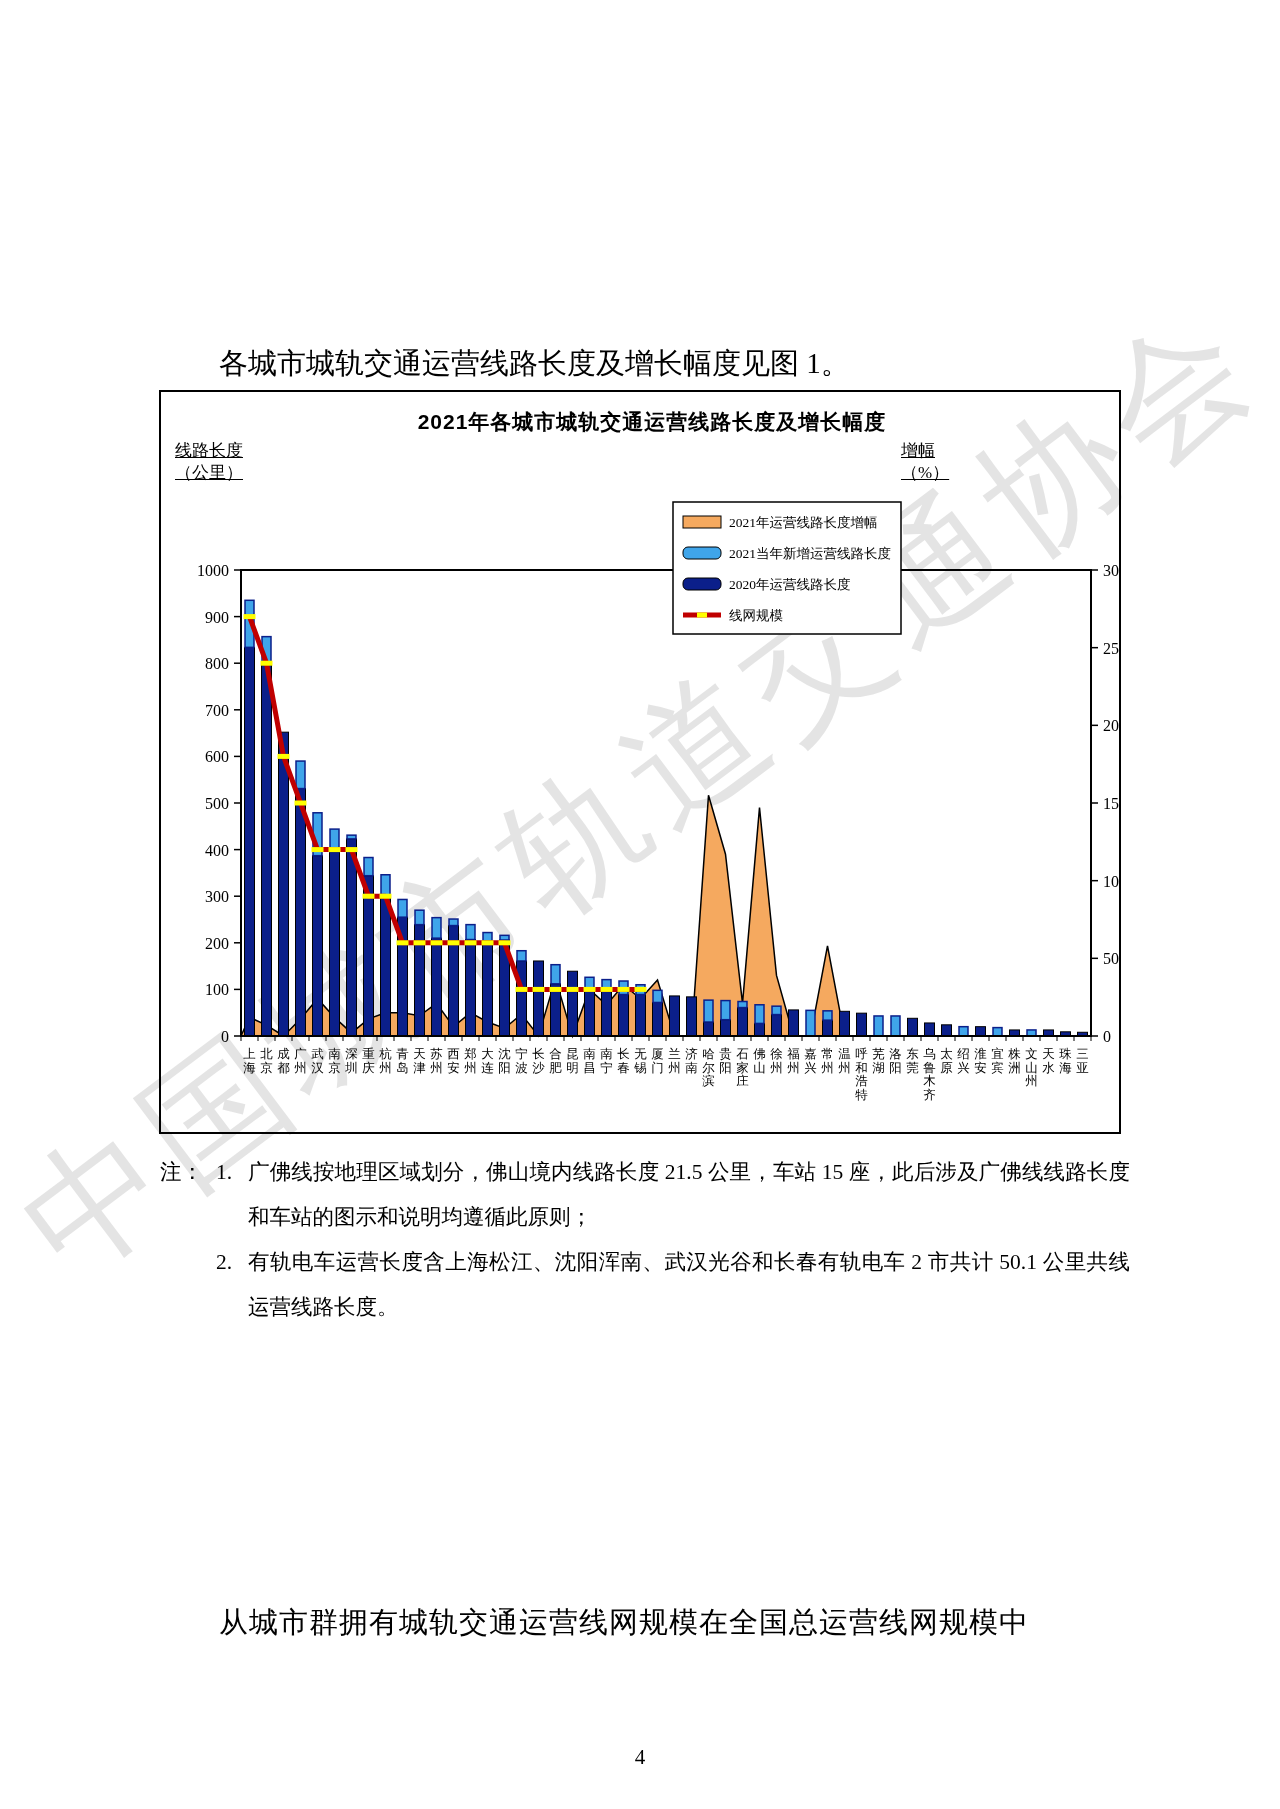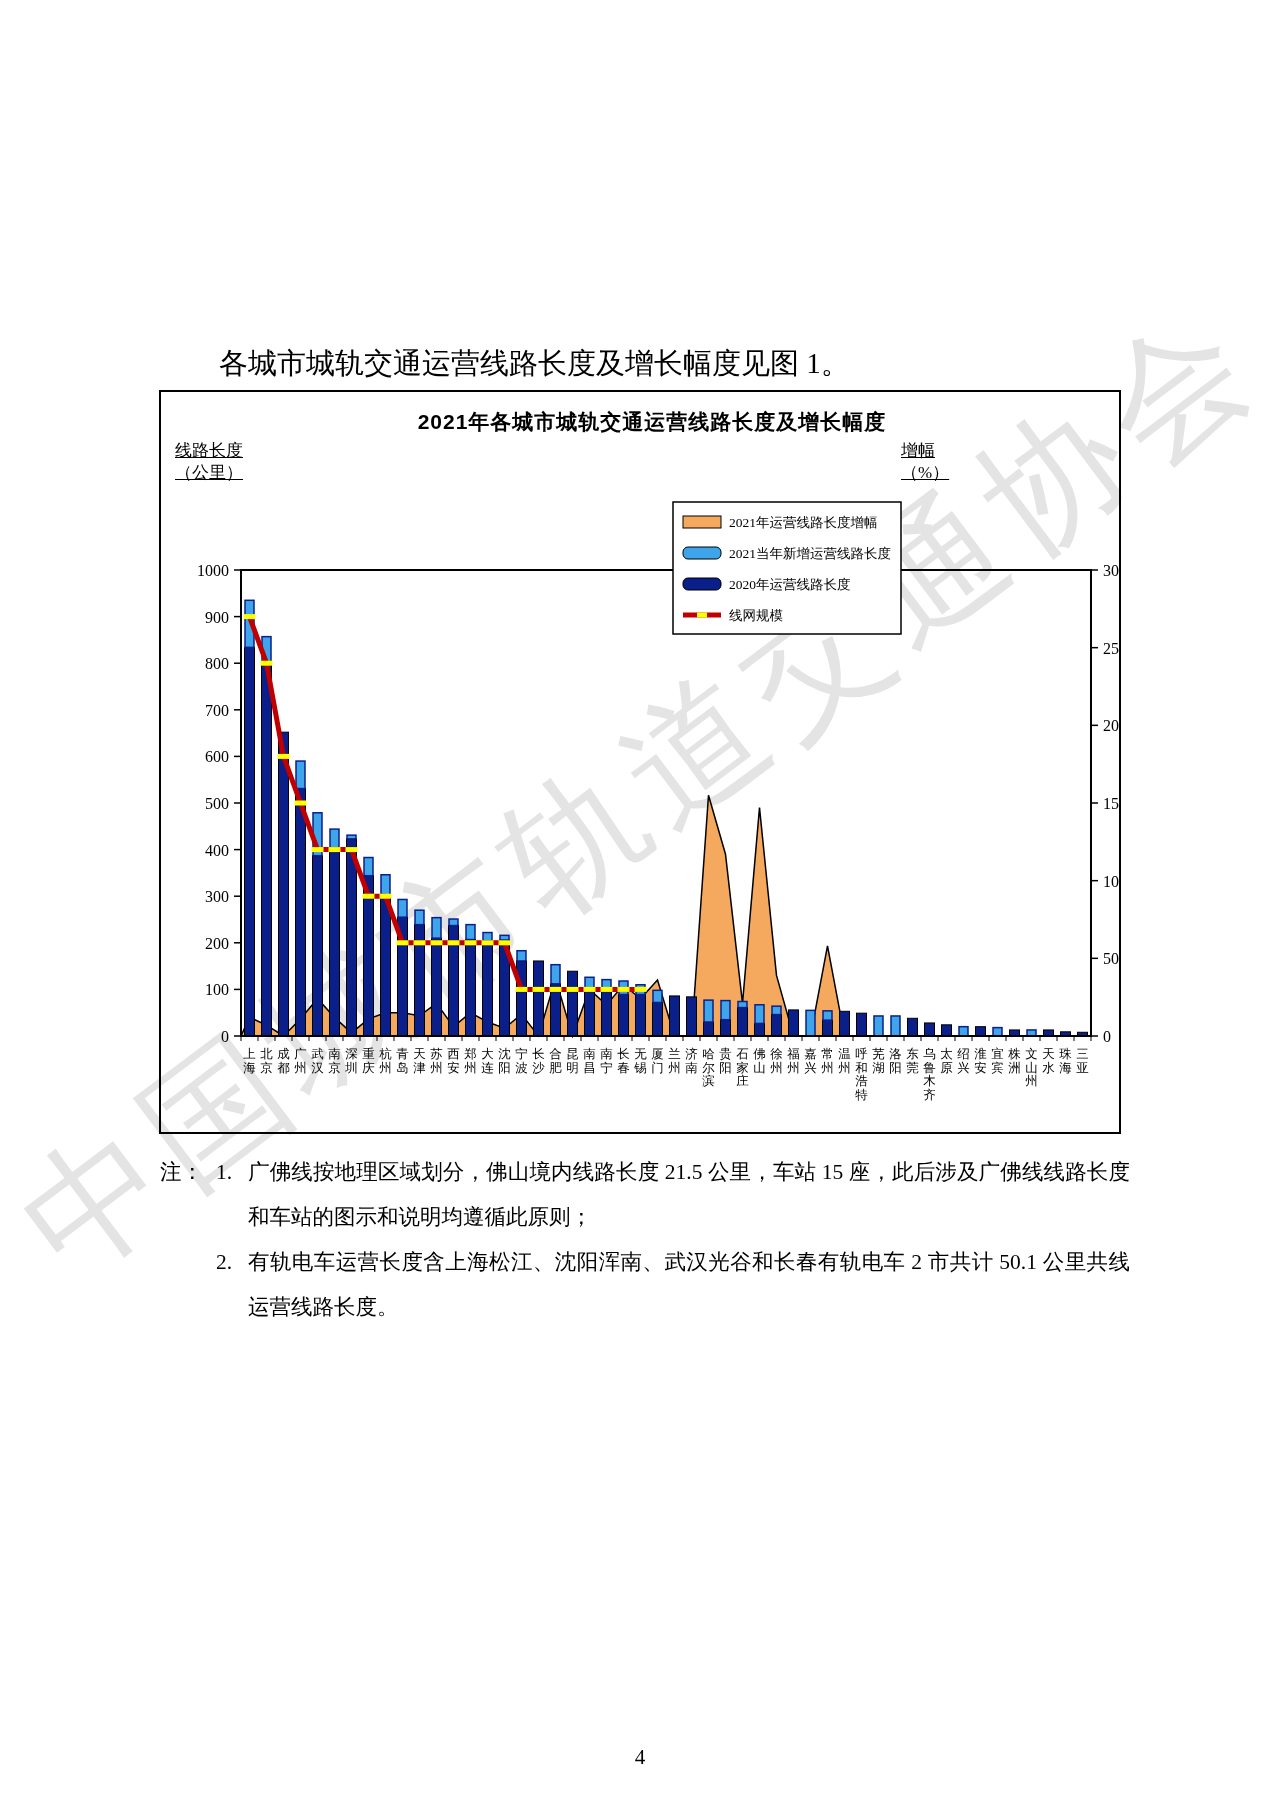--- a/index.html
+++ b/index.html
@@ -318,16 +318,17 @@
       </div>
       <div class="note-item">
         <span class="note-num">2.</span>
         <span class="note-text">有轨电车运营长度含上海松江、沈阳浑南、武汉光谷和长春有轨电车 2 市共计 50.1 公里共线运营线路长度。</span>
       </div>
     </div>
   </div>
 
 
 
+  <div class="blk para para-2">从城市群拥有城轨交通运营线网规模在全国总运营线网规模中</div>
 
   <div class="blk page-number">4</div>
 
 </div>
 
 </body></html>

